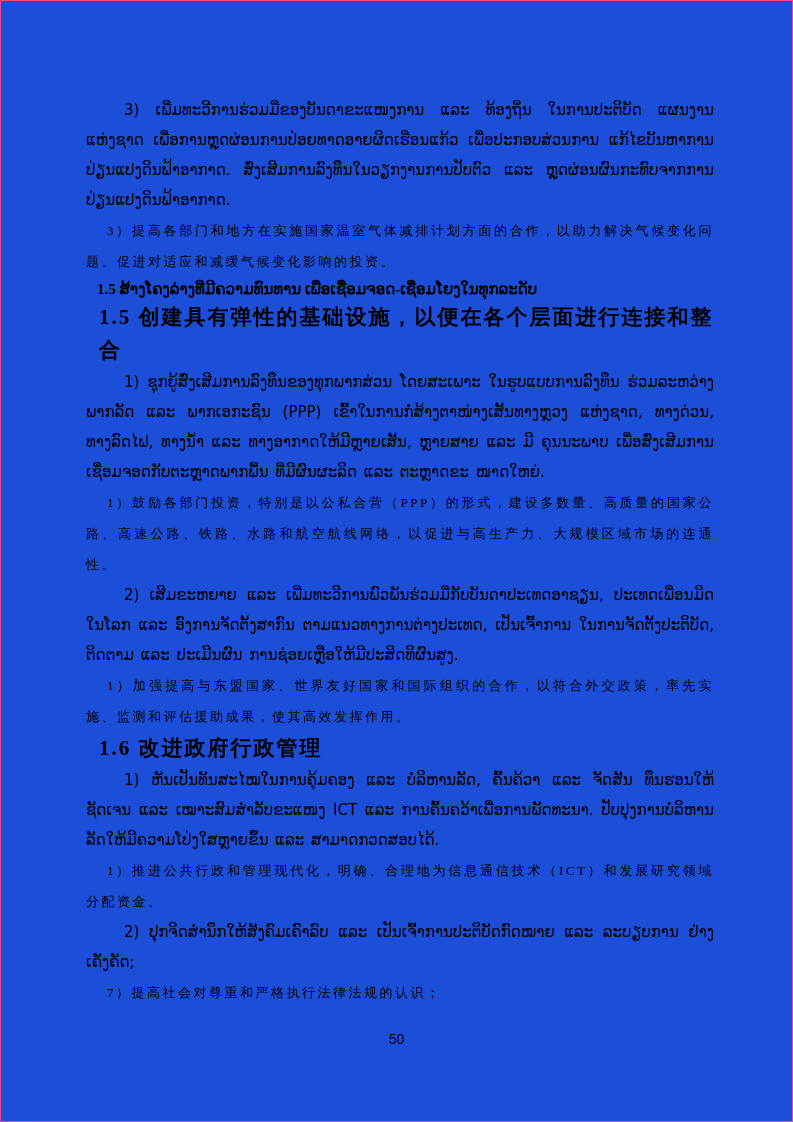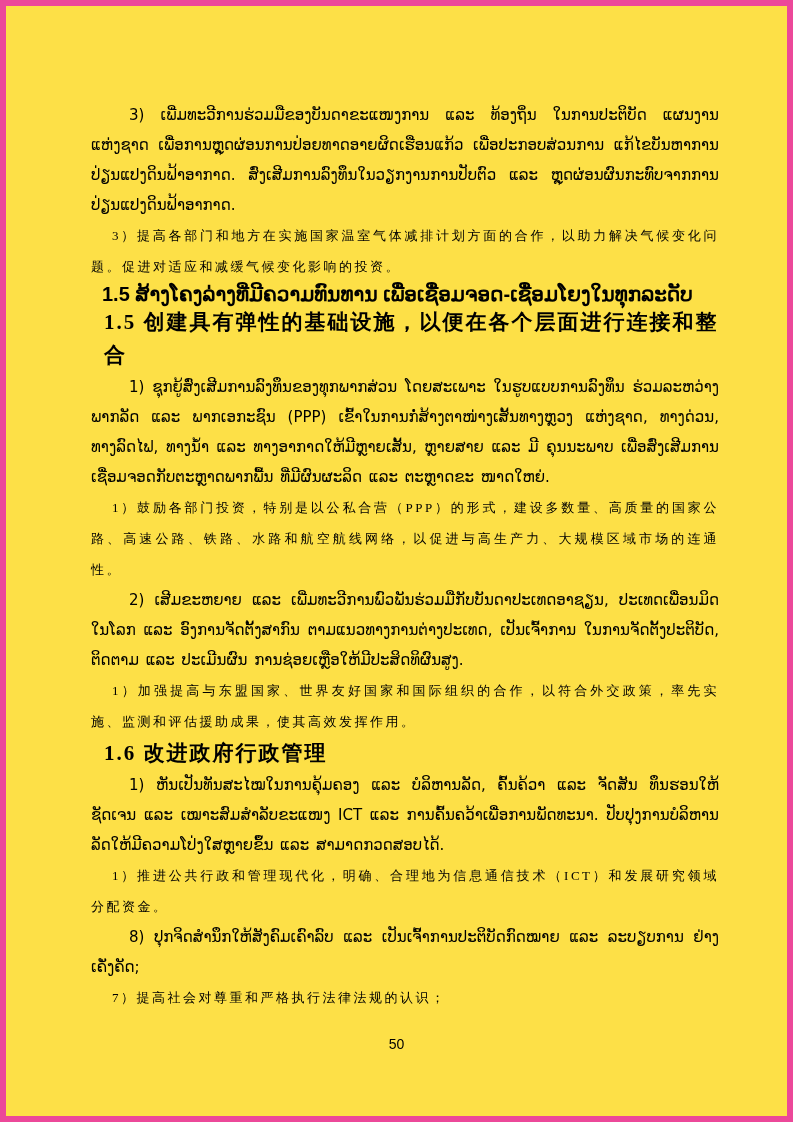--- a/index.html
+++ b/index.html
@@ -1,23 +1,23 @@
 <!DOCTYPE html>
 <html><head>
 <meta charset="utf-8">
 <style>
   html, body { margin: 0; padding: 0; background: #ffffff; }
   .page {
     position: relative;
     width: 793px;
     height: 1122px;
     margin: 0 auto;
-    background: #fde047;
+    background: #1d4ed8;
     box-sizing: border-box;
-    border: 6px solid #ec4899;
+    border: 1px solid #ec4899;
     color: #000000;
     overflow: hidden;
   }
   .content {
     position: absolute;
     left: 85px;
     top: 94px;
     width: 628px;
   }
   p { margin: 0; }
@@ -31,22 +31,22 @@
   }
   .zh-body {
     font-family: "Liberation Serif", serif;
     font-size: 13px;
     line-height: 31px;
     letter-spacing: 2.5px;
     text-align: justify;
     text-indent: 21px;
   }
   .lao-heading {
-    font-family: Liberation Sans, sans-serif;
-    font-size: 20px;
+    font-family: Liberation Serif, serif;
+    font-size: 15px;
     font-weight: bold;
     line-height: 24px;
     padding-left: 11px;
   }
   .zh-heading {
     font-family: "Liberation Serif", serif;
     font-size: 21px;
     font-weight: 600;
     letter-spacing: 2px;
     line-height: 33px;
@@ -72,17 +72,17 @@
     <p class="zh-body">3）提高各部门和地方在实施国家温室气体减排计划方面的合作，以助力解决气候变化问题。促进对适应和减缓气候变化影响的投资。</p>
     <p class="lao-heading">1.5 ສ້າງໂຄງລ່າງທີ່ມີຄວາມທົນທານ ເພື່ອເຊື່ອມຈອດ-ເຊື່ອມໂຍງໃນທຸກລະດັບ</p>
     <p class="zh-heading">1.5 创建具有弹性的基础设施，以便在各个层面进行连接和整合</p>
     <p class="lao-body">1) ຊຸກຍູ້ສົ່ງເສີມການລົງທຶນຂອງທຸກພາກສ່ວນ ໂດຍສະເພາະ ໃນຮູບແບບການລົງທຶນ ຮ່ວມລະຫວ່າງພາກລັດ ແລະ ພາກເອກະຊົນ (PPP) ເຂົ້າໃນການກໍ່ສ້າງຕາໜ່າງເສັ້ນທາງຫຼວງ ແຫ່ງຊາດ, ທາງດ່ວນ, ທາງລົດໄຟ, ທາງນ້ຳ ແລະ ທາງອາກາດໃຫ້ມີຫຼາຍເສັ້ນ, ຫຼາຍສາຍ ແລະ ມີ ຄຸນນະພາບ ເພື່ອສົ່ງເສີມການເຊື່ອມຈອດກັບຕະຫຼາດພາກພື້ນ ທີ່ມີຜົນຜະລິດ ແລະ ຕະຫຼາດຂະ ໜາດໃຫຍ່.</p>
     <p class="zh-body">1）鼓励各部门投资，特别是以公私合营（PPP）的形式，建设多数量、高质量的国家公路、高速公路、铁路、水路和航空航线网络，以促进与高生产力、大规模区域市场的连通性。</p>
     <p class="lao-body">2) ເສີມຂະຫຍາຍ ແລະ ເພີ່ມທະວີການພົວພັນຮ່ວມມືກັບບັນດາປະເທດອາຊຽນ, ປະເທດເພື່ອນມິດໃນໂລກ ແລະ ອົງການຈັດຕັ້ງສາກົນ ຕາມແນວທາງການຕ່າງປະເທດ, ເປັນເຈົ້າການ ໃນການຈັດຕັ້ງປະຕິບັດ, ຕິດຕາມ ແລະ ປະເມີນຜົນ ການຊ່ອຍເຫຼືອໃຫ້ມີປະສິດທິຜົນສູງ.</p>
     <p class="zh-body">1）加强提高与东盟国家、世界友好国家和国际组织的合作，以符合外交政策，率先实施、监测和评估援助成果，使其高效发挥作用。</p>
     <p class="zh-heading">1.6 改进政府行政管理</p>
     <p class="lao-body">1) ຫັນເປັນທັນສະໄໝໃນການຄຸ້ມຄອງ ແລະ ບໍລິຫານລັດ, ຄົ້ນຄ້ວາ ແລະ ຈັດສັນ ທຶນຮອນໃຫ້ຊັດເຈນ ແລະ ເໝາະສົມສຳລັບຂະແໜງ ICT ແລະ ການຄົ້ນຄວ້າເພື່ອການພັດທະນາ. ປັບປຸງການບໍລິຫານລັດໃຫ້ມີຄວາມໂປ່ງໃສຫຼາຍຂຶ້ນ ແລະ ສາມາດກວດສອບໄດ້.</p>
     <p class="zh-body">1）推进公共行政和管理现代化，明确、合理地为信息通信技术（ICT）和发展研究领域分配资金。</p>
-    <p class="lao-body">8) ປຸກຈິດສຳນຶກໃຫ້ສັງຄົມເຄົາລົບ ແລະ ເປັນເຈົ້າການປະຕິບັດກົດໝາຍ ແລະ ລະບຽບການ ຢ່າງເຄັ່ງຄັດ;</p>
+    <p class="lao-body">2) ປຸກຈິດສຳນຶກໃຫ້ສັງຄົມເຄົາລົບ ແລະ ເປັນເຈົ້າການປະຕິບັດກົດໝາຍ ແລະ ລະບຽບການ ຢ່າງເຄັ່ງຄັດ;</p>
     <p class="zh-body">7）提高社会对尊重和严格执行法律法规的认识；</p>
   </div>
   <div class="page-footer">50</div>
 </div>
 
 </body></html>

